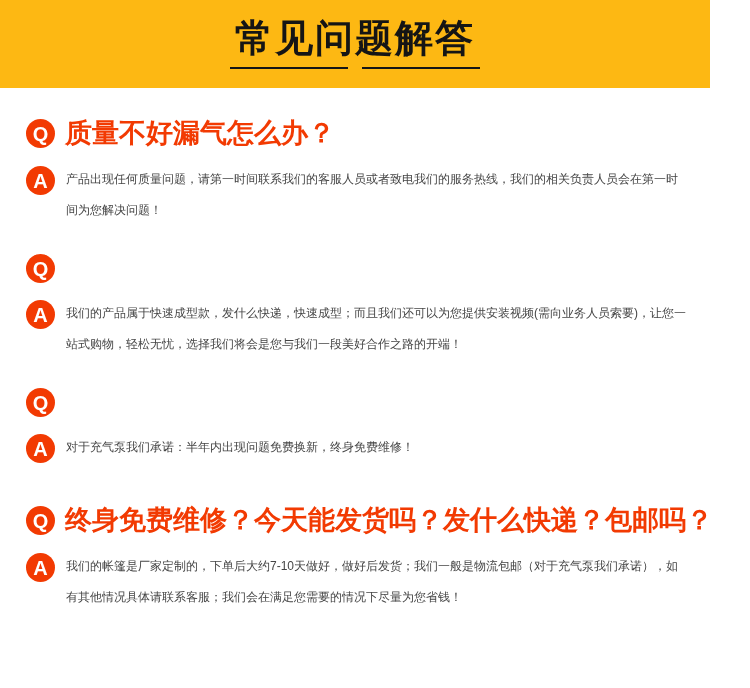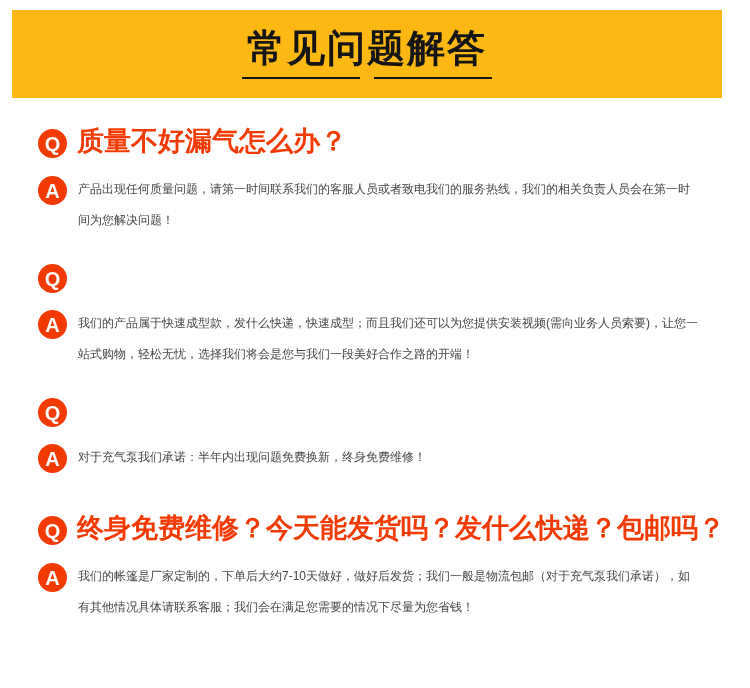--- a/index.html
+++ b/index.html
@@ -13,22 +13,20 @@
   body {
     width: 750px;
     height: 688px;
     background: #ffffff;
     font-family: "Liberation Sans", "DejaVu Sans", sans-serif;
     overflow: hidden;
   }
   .page {
     width: 710px;
     height: 688px;
-    padding-top: 10px;
-    margin-left: 12px;
   }
   .banner {
     height: 88px;
     background: var(--banner-bg, #FDB813);
     display: flex;
     flex-direction: column;
     align-items: center;
     justify-content: center;
   }
   .banner-title {
@@ -81,21 +79,20 @@
     align-items: center;
     justify-content: center;
   }
   .q-text {
     margin: 0;
     font-size: 27px;
     font-weight: bold;
     color: var(--accent, #F23A02);
     line-height: 1.15;
     white-space: nowrap;
-    font-family: Liberation Mono, monospace;
   }
   .a-row {
     display: flex;
     align-items: flex-start;
     gap: 11px;
     margin-top: 15px;
   }
   .a-row .badge { margin-top: 2px; }
   .a-text {
     margin: 0;

